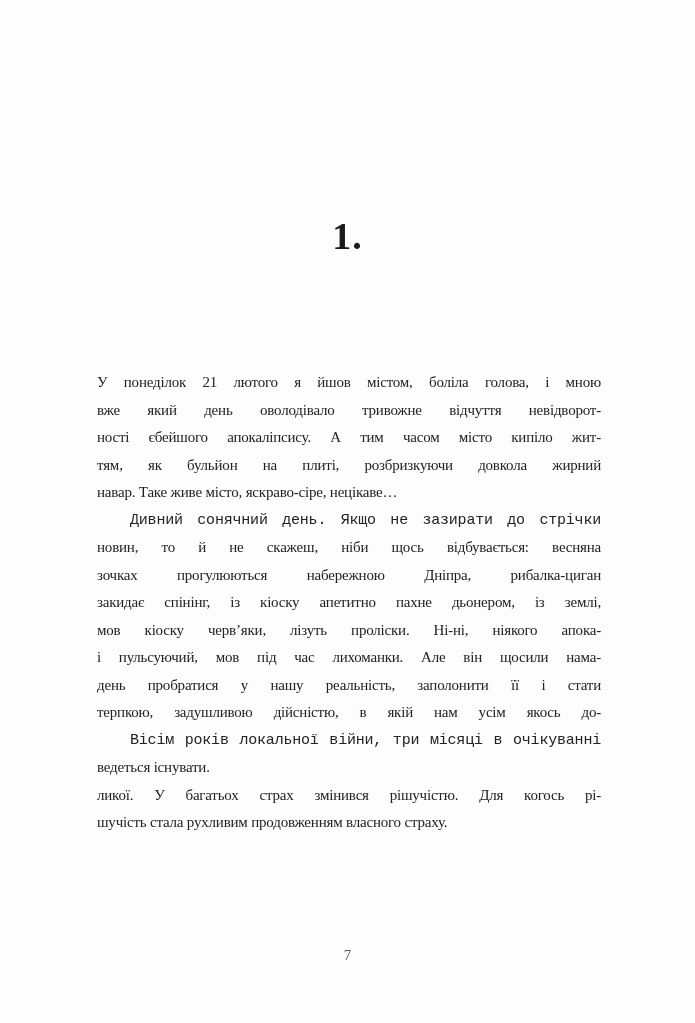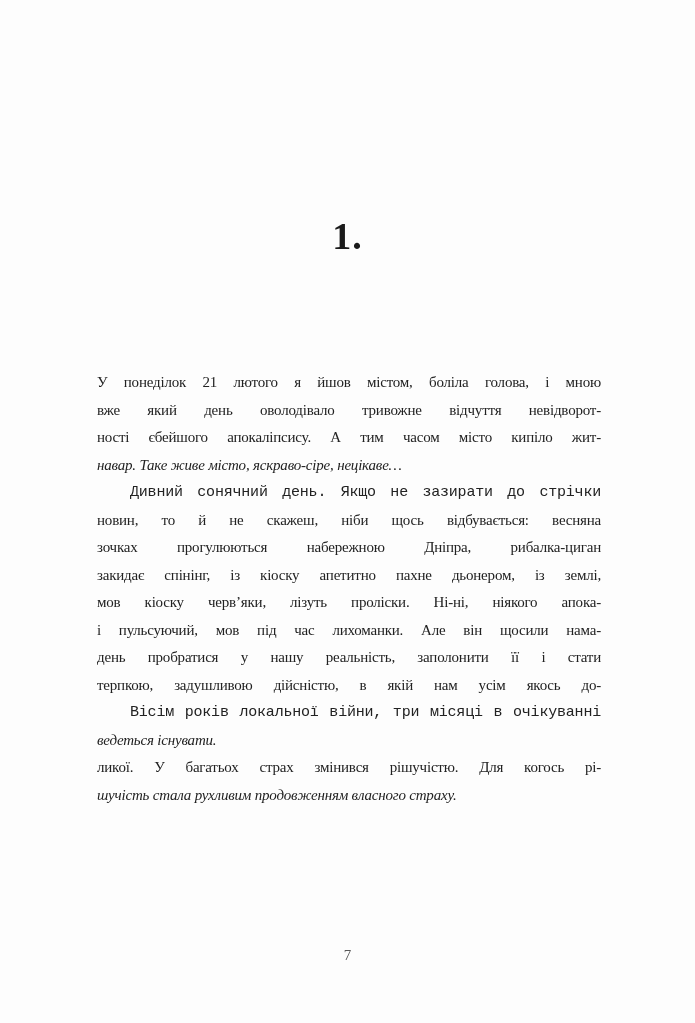--- a/index.html
+++ b/index.html
@@ -50,21 +50,20 @@
     height: 27.5px;
     overflow: hidden;
     text-align: justify;
     text-align-last: justify;
     white-space: normal;
   }
 
   .line.last {
     text-align: center;
     text-align-last: left;
-    font-style: italic;
   }
 
   .line.indent {
     text-indent: 33px;
     font-family: Liberation Mono, monospace;
   }
 
   .folio {
     position: absolute;
     top: 945px;
@@ -80,20 +79,21 @@
 <body>
 
 <div class="page">
 
   <div class="chapter">1.</div>
 
   <div class="text-block">
       <div class="line">У понеділок 21 лютого я йшов містом, боліла голова, і мною</div>
       <div class="line">вже який день оволодівало тривожне відчуття невідворот-</div>
       <div class="line">ності єбейшого апокаліпсису. А тим часом місто кипіло жит-</div>
+      <div class="line">тям, як бульйон на плиті, розбризкуючи довкола жирний</div>
       <div class="line last">навар. Таке живе місто, яскраво-сіре, нецікаве…</div>
       <div class="line indent">Дивний сонячний день. Якщо не зазирати до стрічки</div>
       <div class="line">новин, то й не скажеш, ніби щось відбувається: весняна</div>
       <div class="line">зочках прогулюються набережною Дніпра, рибалка-циган</div>
       <div class="line">закидає спінінг, із кіоску апетитно пахне дьонером, із землі,</div>
       <div class="line">мов кіоску черв’яки, лізуть проліски. Ні-ні, ніякого апока-</div>
       <div class="line">і пульсуючий, мов під час лихоманки. Але він щосили нама-</div>
       <div class="line">день пробратися у нашу реальність, заполонити її і стати</div>
       <div class="line">терпкою, задушливою дійсністю, в якій нам усім якось до-</div>
       <div class="line indent">Вісім років локальної війни, три місяці в очікуванні ве-</div>

